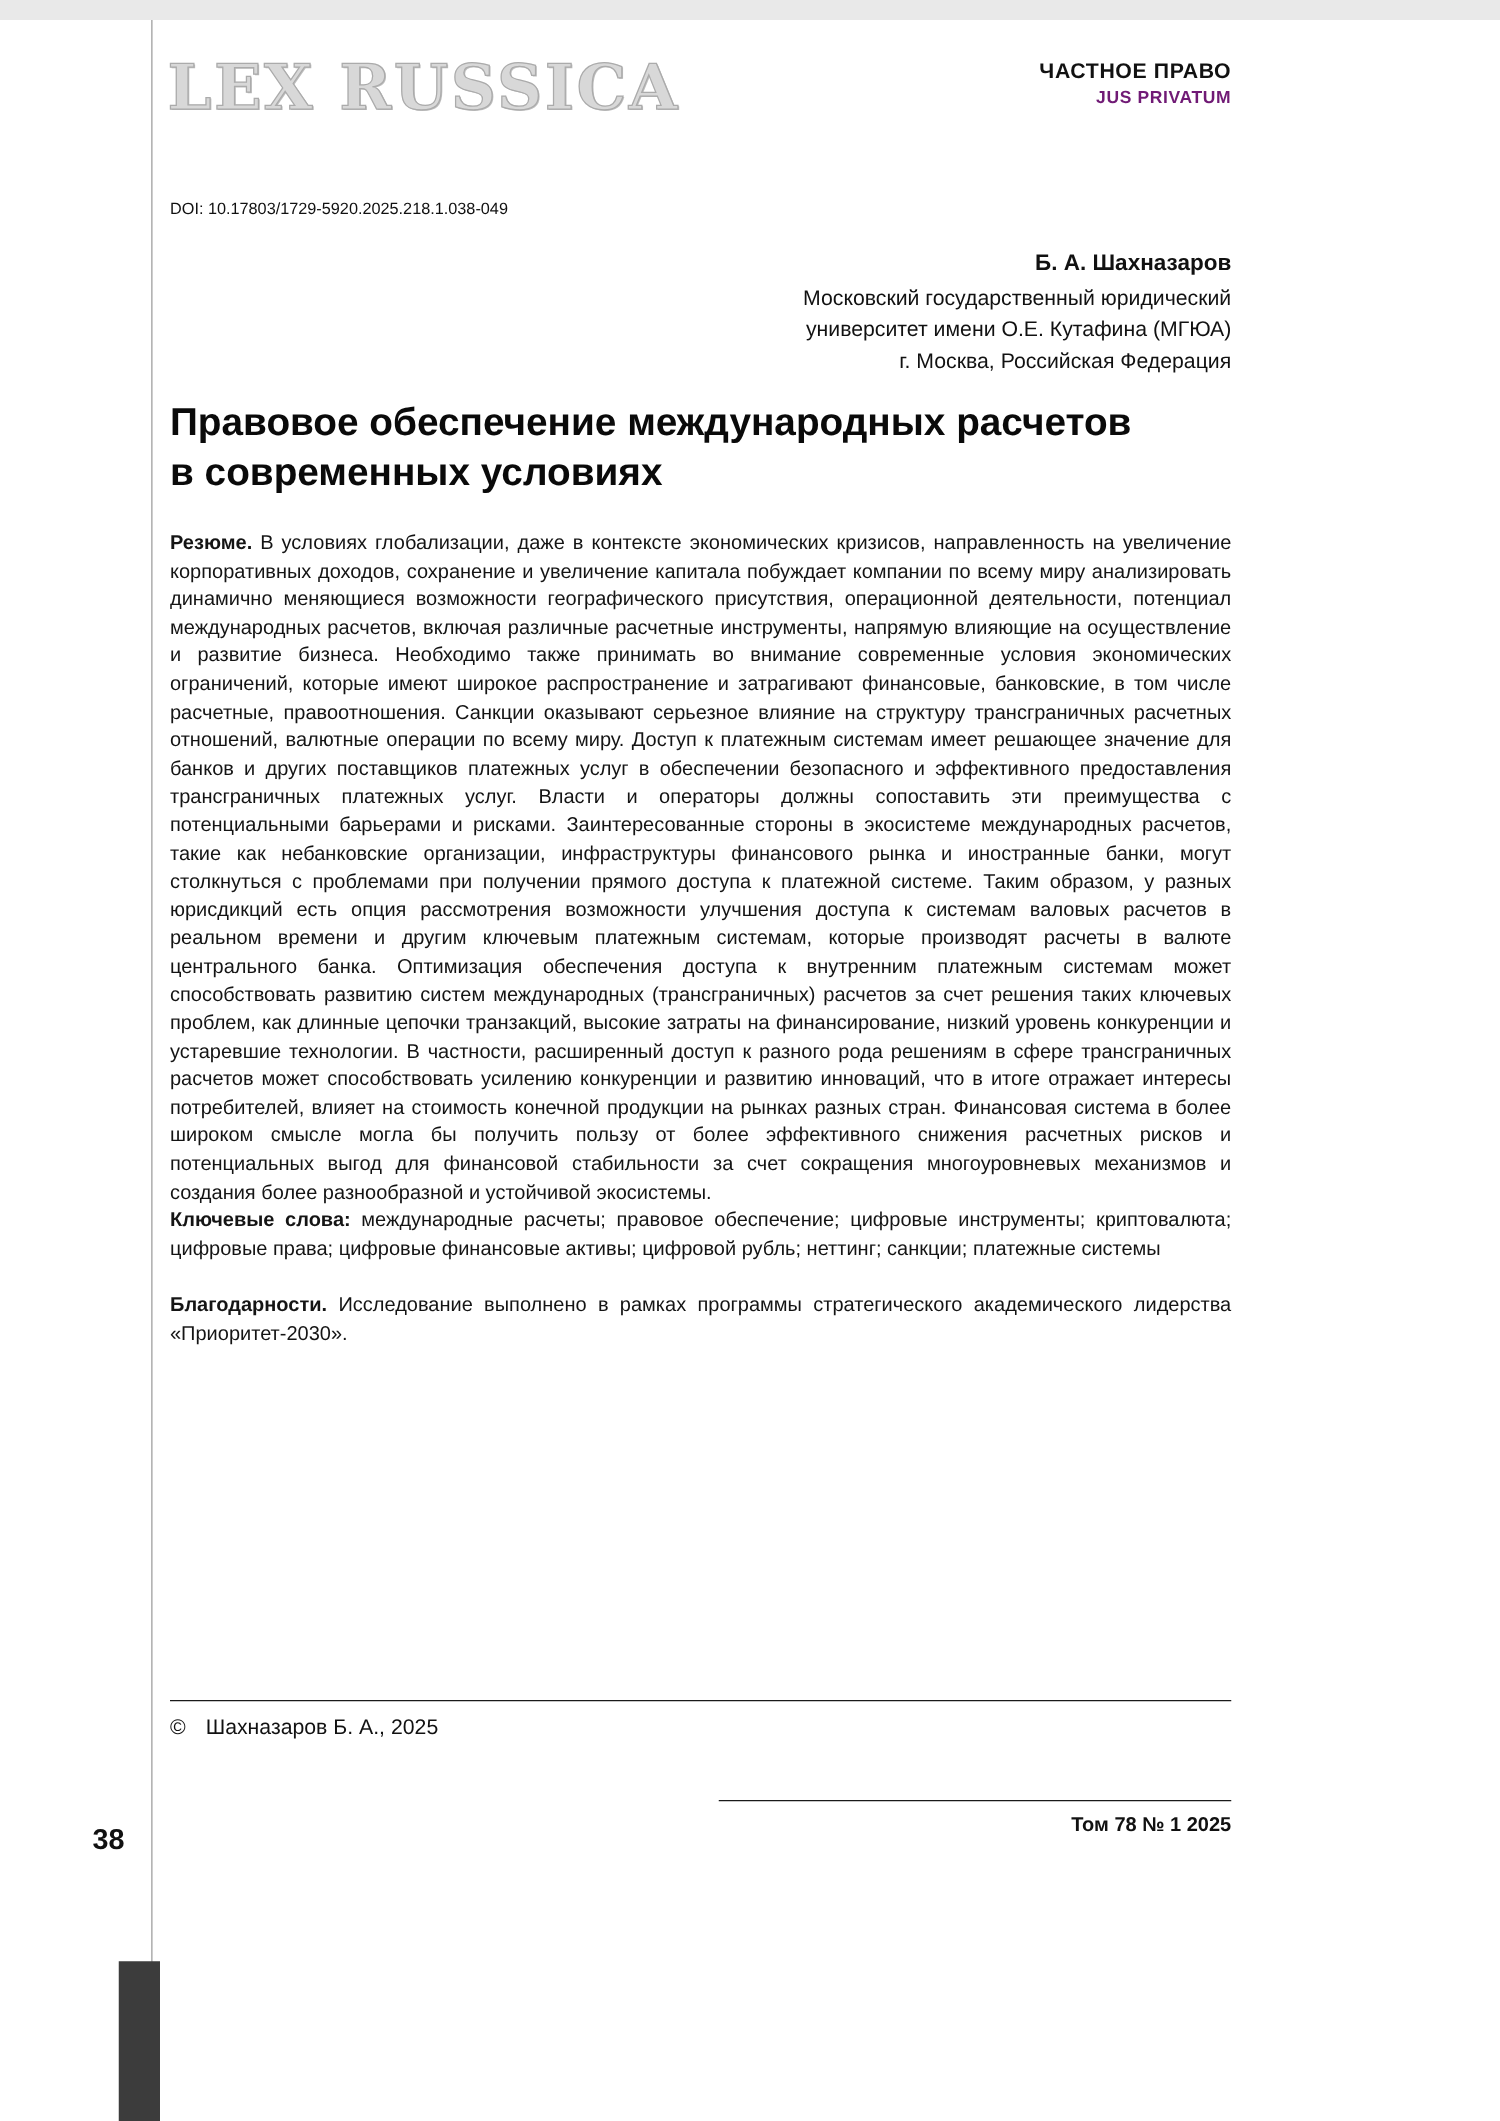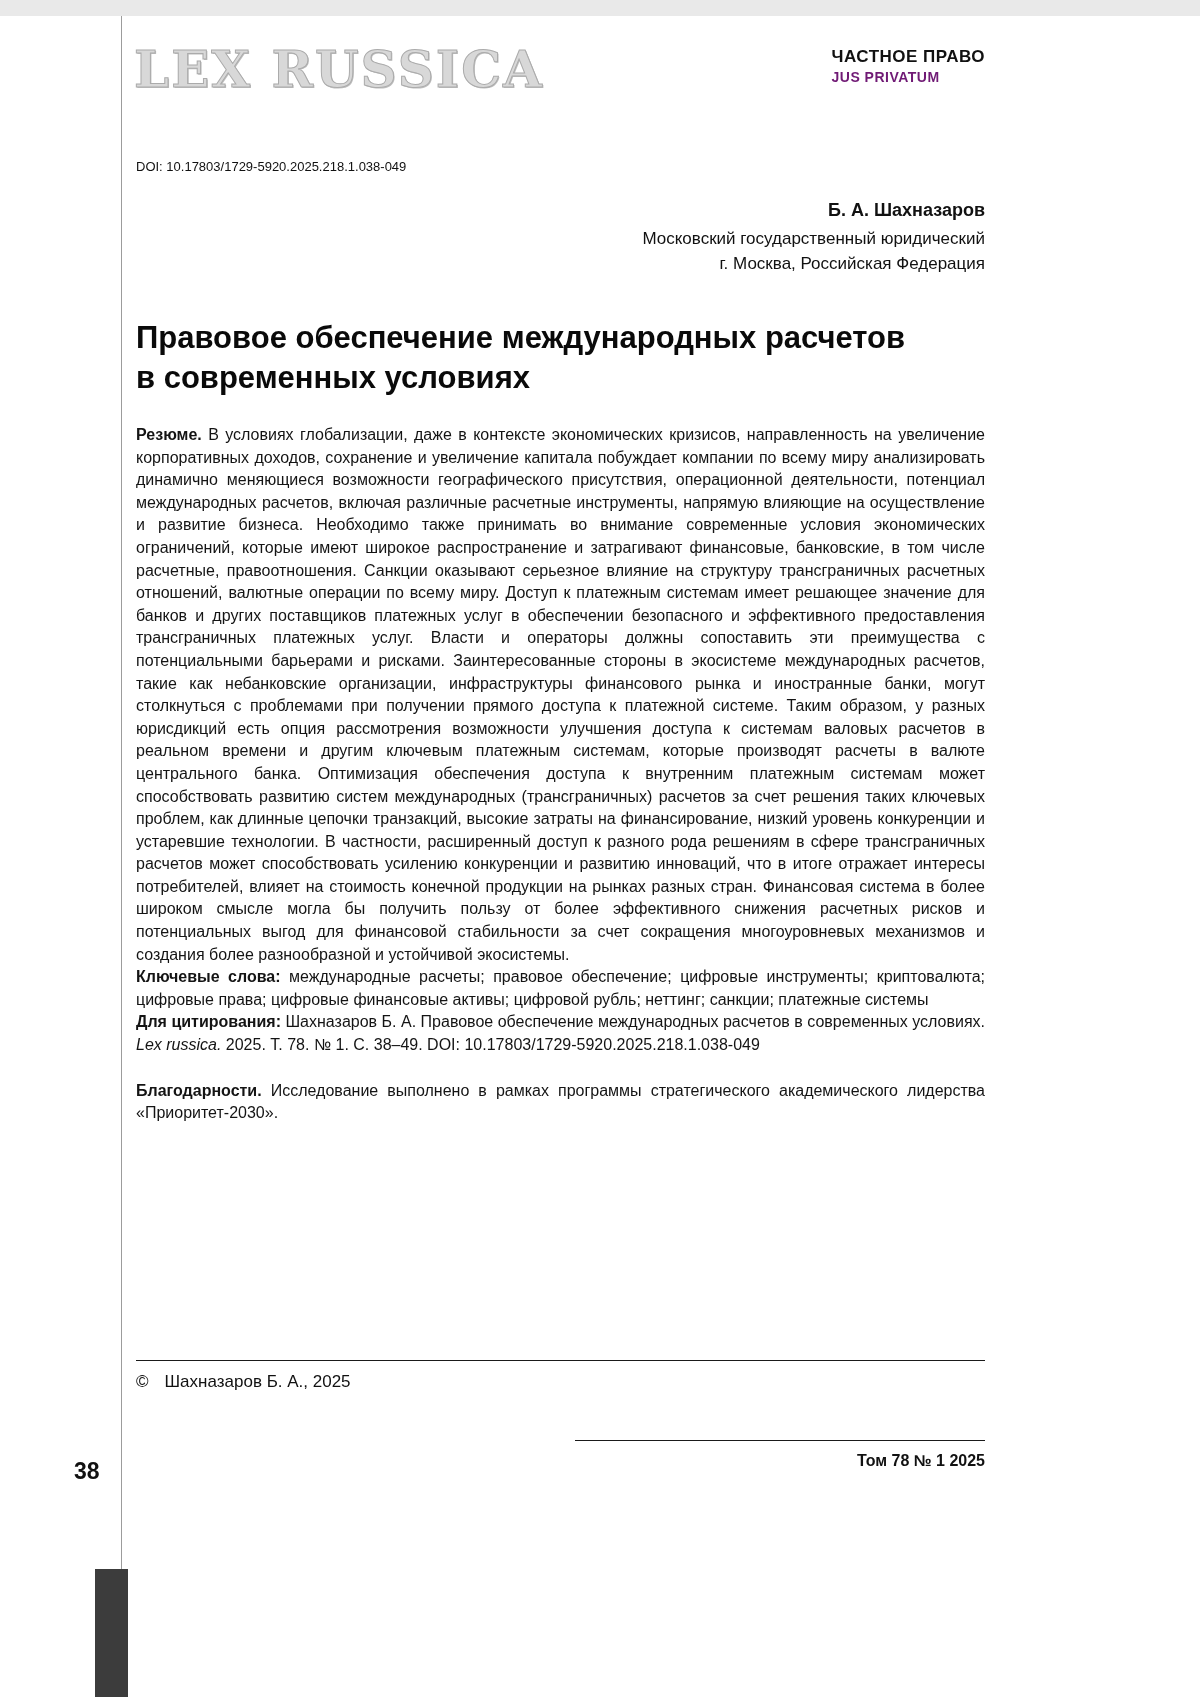--- a/index.html
+++ b/index.html
@@ -32,21 +32,21 @@
     letter-spacing: 2px;
     color: #d8d8d8;
     -webkit-text-stroke: 1px #ababab;
     text-shadow: 1px 1px 0 #bfbfbf;
     white-space: nowrap;
   }
 
   .rubric {
     position: absolute;
     right: 215px; top: 30px;
-    text-align: left;
+    text-align: right;
     line-height: 1.25;
   }
   .rubric-ru { font-weight: bold; font-size: 17px; letter-spacing: .5px; color: #111; }
   .rubric-lat { font-weight: bold; font-size: 14px; letter-spacing: .5px; color: #701a75; margin-top: 2px; }
 
   .doi {
     position: absolute;
     left: 136px; top: 143px;
     font-size: 13px;
   }
@@ -140,31 +140,31 @@
   <div class="rubric">
     <div class="rubric-ru">ЧАСТНОЕ ПРАВО</div>
     <div class="rubric-lat">JUS PRIVATUM</div>
   </div>
 
   <div class="doi">DOI: 10.17803/1729-5920.2025.218.1.038-049</div>
 
   <div class="author-block">
     <div class="author-name">Б. А. Шахназаров</div>
     <div class="affil">Московский государственный юридический</div>
+    <div class="affil">университет имени О.Е. Кутафина (МГЮА)</div>
     <div class="affil">г. Москва, Российская Федерация</div>
   </div>
 
   <h1 class="title"><span>Правовое обеспечение международных расчетов</span><br><span>в современных условиях</span></h1>
 
   <div class="bodytext">
     <p class="para"><b class="lbl">Резюме.</b> <span>В условиях глобализации, даже в контексте экономических кризисов, направленность на увеличение корпоративных доходов, сохранение и увеличение капитала побуждает компании по всему миру анализировать динамично меняющиеся возможности географического присутствия, операционной деятельности, потенциал международных расчетов, включая различные расчетные инструменты, напрямую влияющие на осуществление и развитие бизнеса. Необходимо также принимать во внимание современные условия экономических ограничений, которые имеют широкое распространение и затрагивают финансовые, банковские, в том числе расчетные, правоотношения. Санкции оказывают серьезное влияние на структуру трансграничных расчетных отношений, валютные операции по всему миру. Доступ к платежным системам имеет решающее значение для банков и других поставщиков платежных услуг в обеспечении безопасного и эффективного предоставления трансграничных платежных услуг. Власти и операторы должны сопоставить эти преимущества с потенциальными барьерами и рисками. Заинтересованные стороны в экосистеме международных расчетов, такие как небанковские организации, инфраструктуры финансового рынка и иностранные банки, могут столкнуться с проблемами при получении прямого доступа к платежной системе. Таким образом, у разных юрисдикций есть опция рассмотрения возможности улучшения доступа к системам валовых расчетов в реальном времени и другим ключевым платежным системам, которые производят расчеты в валюте центрального банка. Оптимизация обеспечения доступа к внутренним платежным системам может способствовать развитию систем международных (трансграничных) расчетов за счет решения таких ключевых проблем, как длинные цепочки транзакций, высокие затраты на финансирование, низкий уровень конкуренции и устаревшие технологии. В частности, расширенный доступ к разного рода решениям в сфере трансграничных расчетов может способствовать усилению конкуренции и развитию инноваций, что в итоге отражает интересы потребителей, влияет на стоимость конечной продукции на рынках разных стран. Финансовая система в более широком смысле могла бы получить пользу от более эффективного снижения расчетных рисков и потенциальных выгод для финансовой стабильности за счет сокращения многоуровневых механизмов и создания более разнообразной и устойчивой экосистемы.</span></p>
 
     <p class="para"><b class="lbl">Ключевые слова:</b> <span>международные расчеты; правовое обеспечение; цифровые инструменты; криптовалюта; цифровые права; цифровые финансовые активы; цифровой рубль; неттинг; санкции; платежные системы</span></p>
 
-    <p class="para"><b class="lbl">Для цитирования:</b> <span>Шахназаров Б. А. Правовое обеспечение международных расчетов в современных условиях. </span><i class="ital">Lex russica.</i><span> 2025. Т. 78. № 1. С. 38–49. DOI: 10.17803/1729-5920.2025.218.1.038-049</span></p>
 
     <p class="para acknowledgments"><b class="lbl">Благодарности.</b> <span>Исследование выполнено в рамках программы стратегического академического лидерства «Приоритет-2030».</span></p>
   </div>
 
   <div class="cp-rule"></div>
   <div class="copyright">
     <span>©</span><span class="cp-text">Шахназаров Б. А., 2025</span>
   </div>
 
   <div class="foot-rule"></div>

